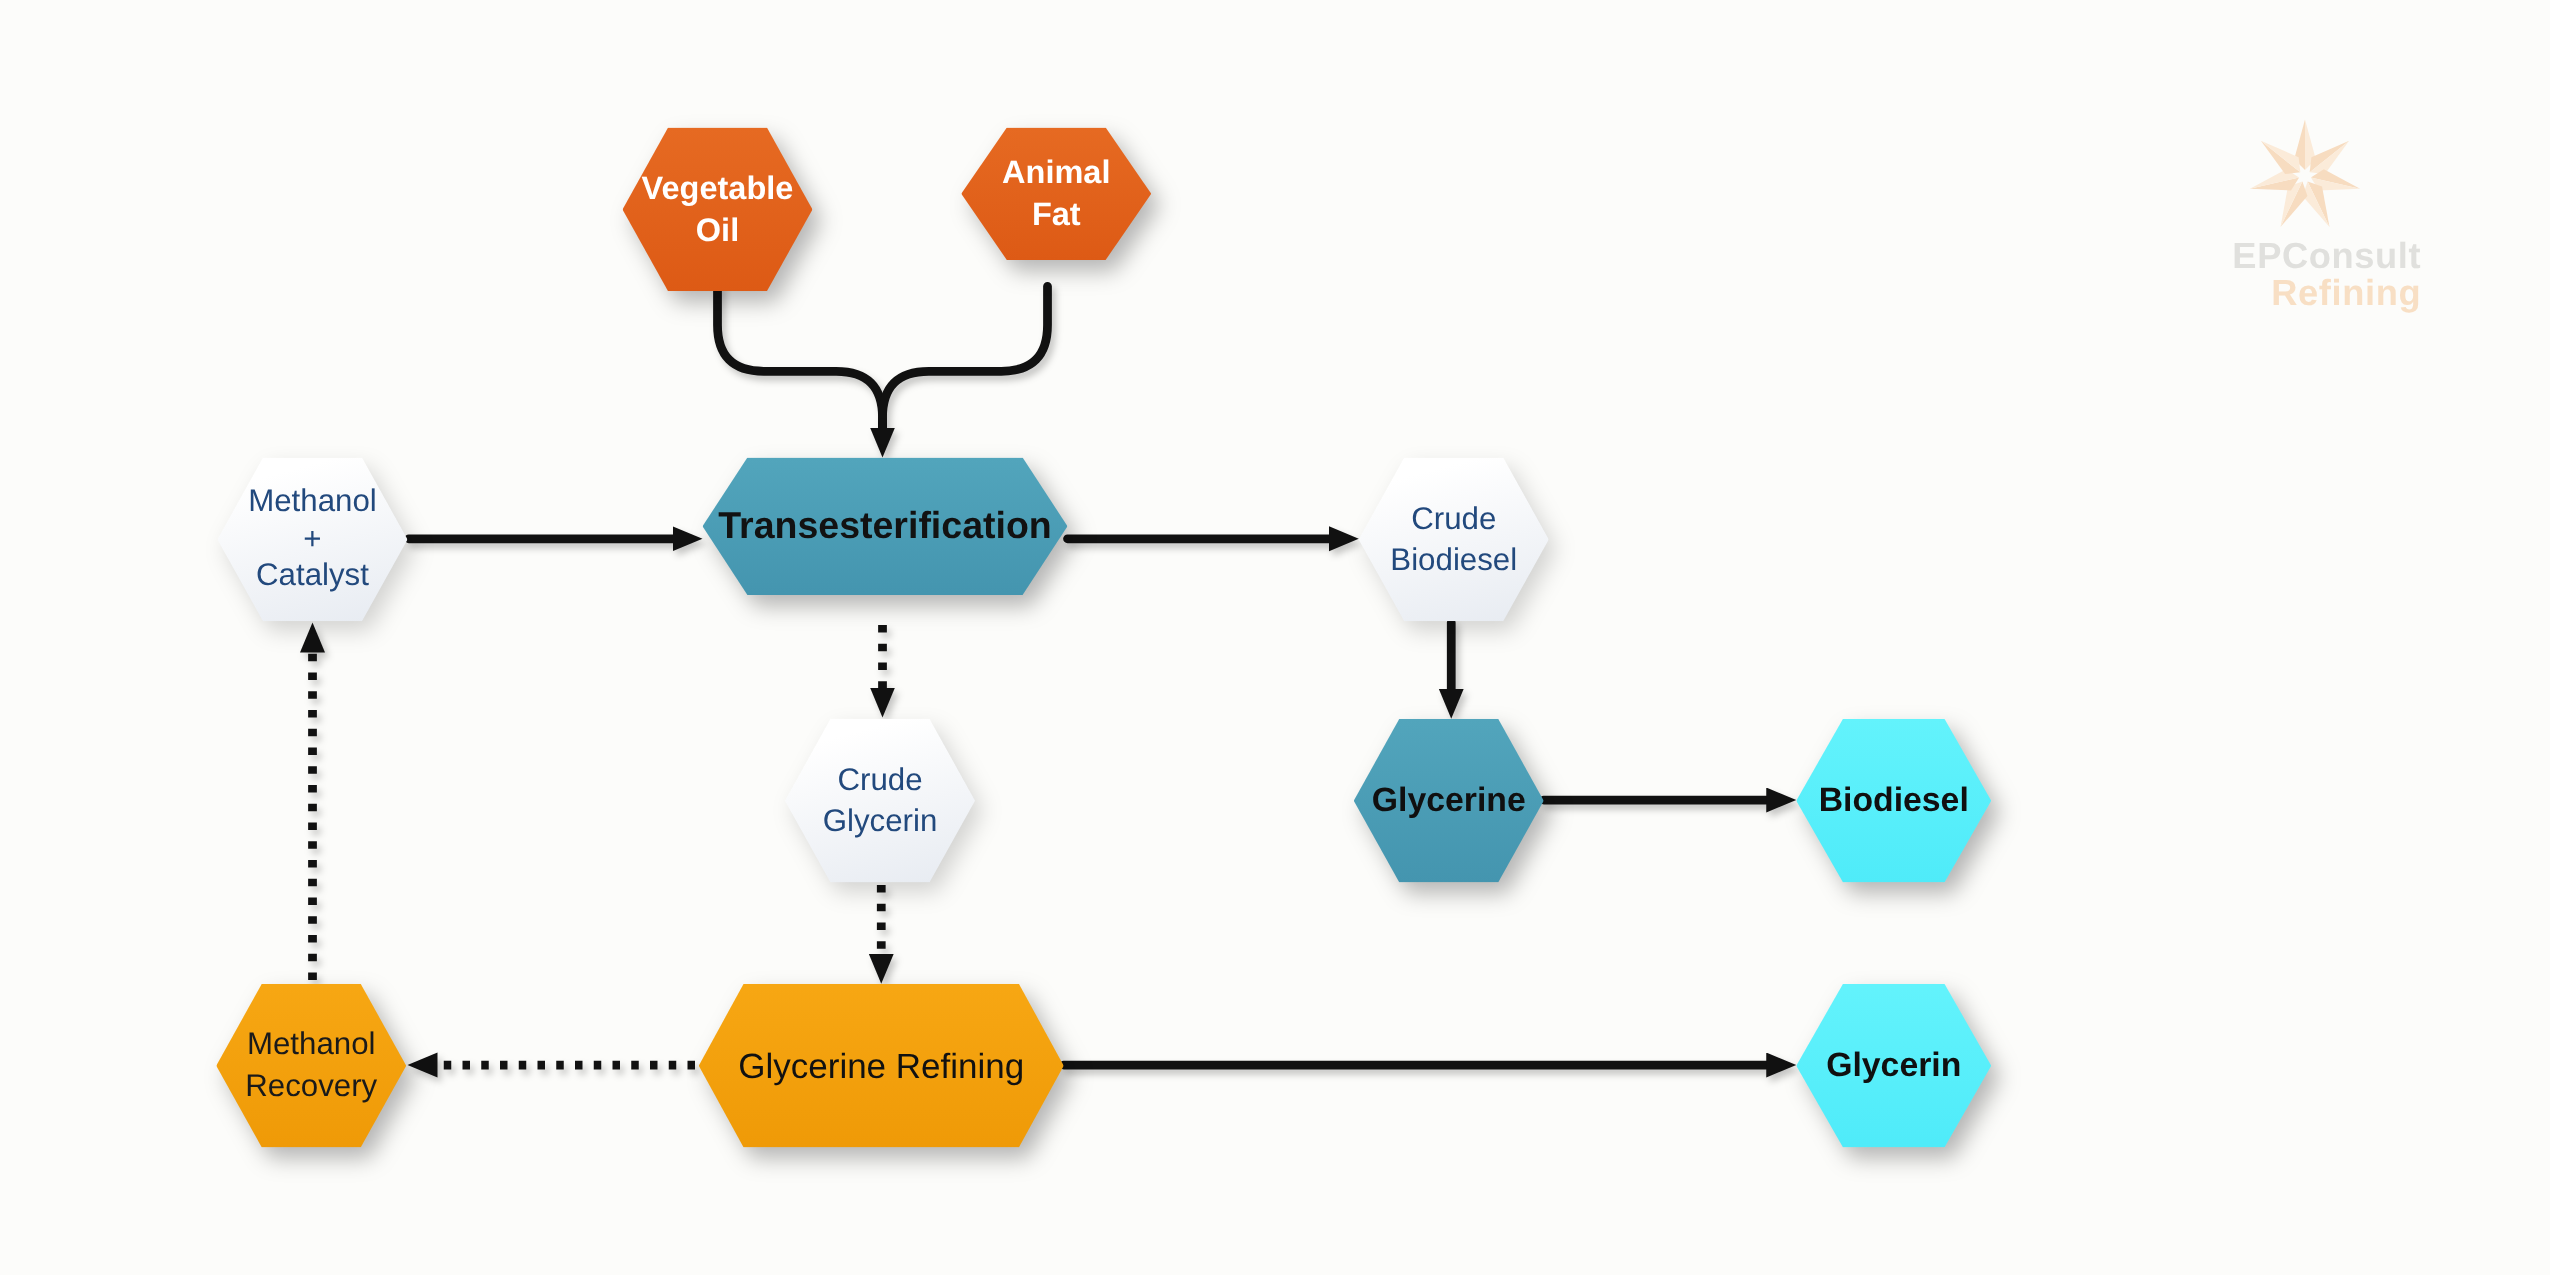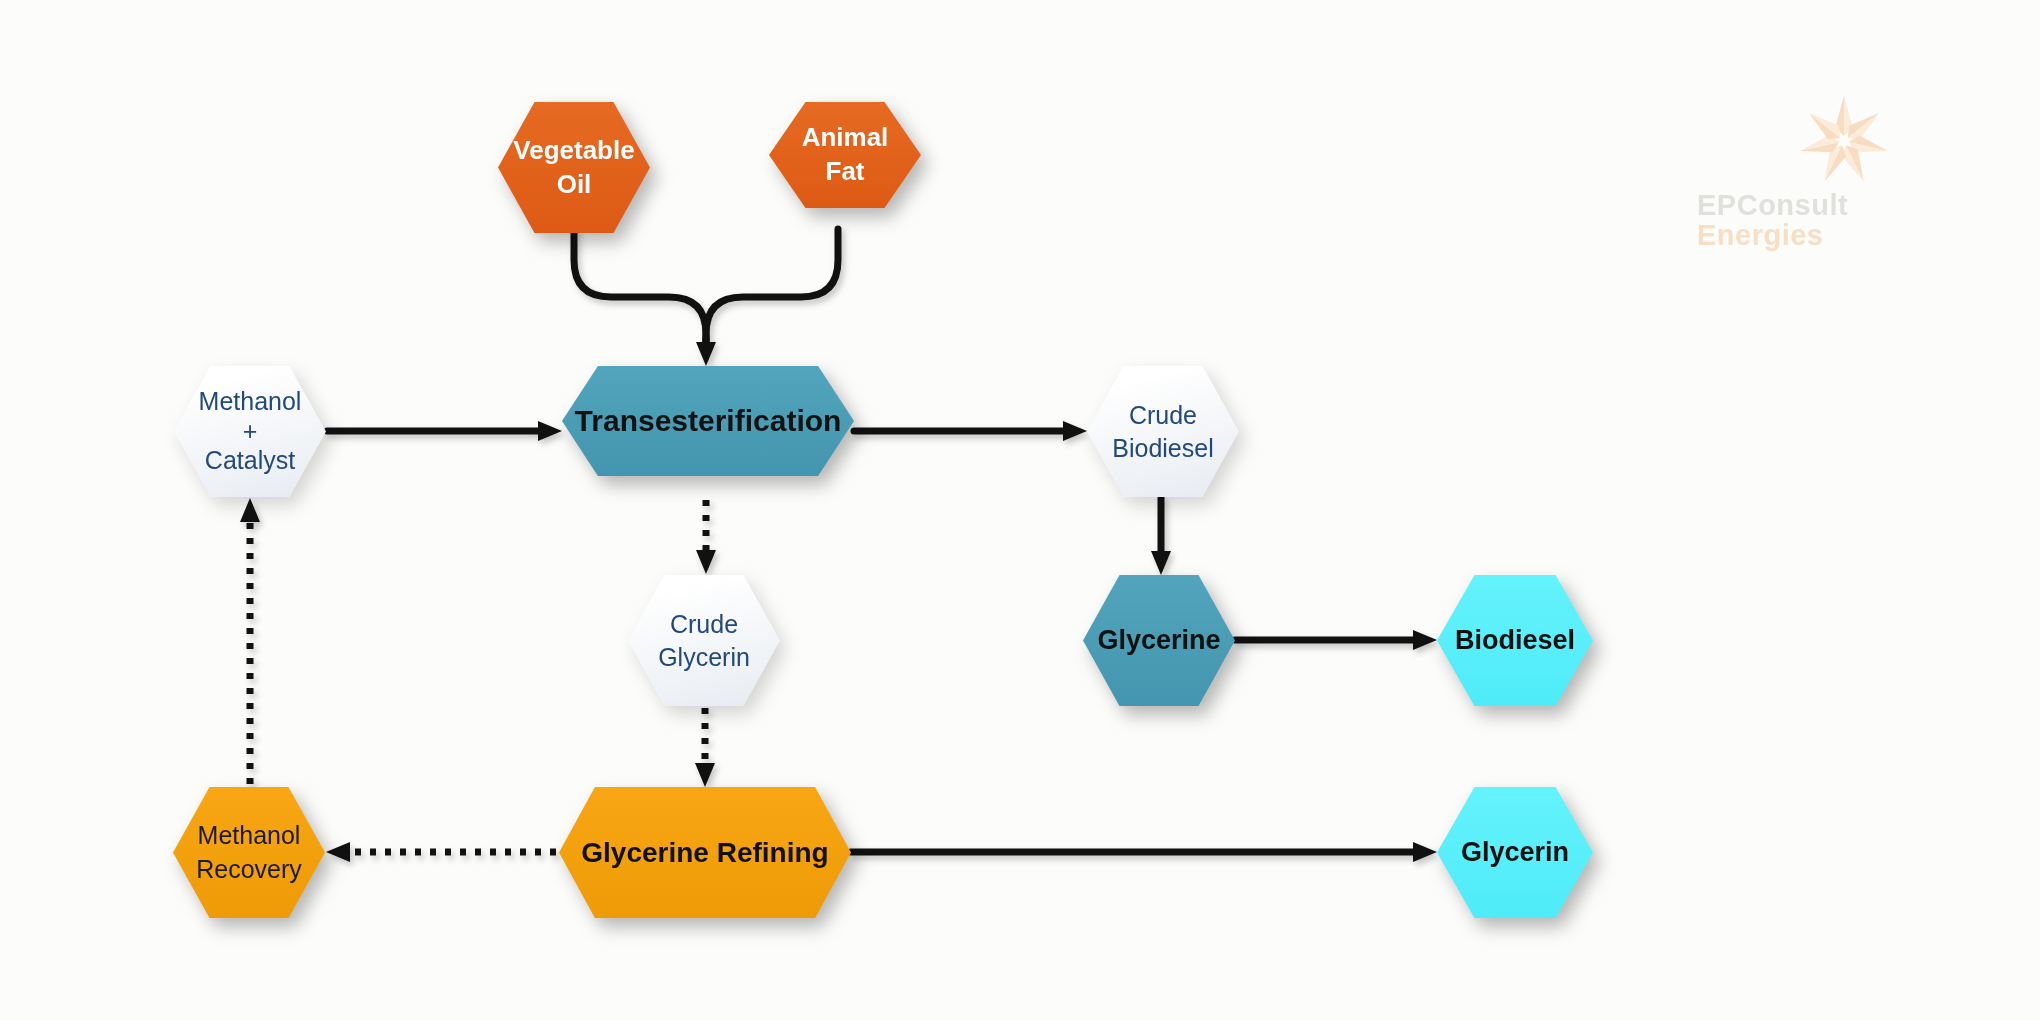--- a/index.html
+++ b/index.html
@@ -22,24 +22,24 @@
   .hex.feed{background:linear-gradient(180deg,#e66a22,#dd5a15);justify-content:center;}
   .hex.teal{background:linear-gradient(180deg,#52a5bc,#4495af);}
   .hex.amber{background:linear-gradient(180deg,#f7a713,#ef9a07);}
   .hex.cyan{background:linear-gradient(180deg,#63f3fc,#4febf9);}
   .hex.light{background:linear-gradient(165deg,#ffffff 15%,#e8ecf2 95%);}
   .lbl{white-space:pre-line;text-align:center;}
   .lbl.white-b{color:#fff;font-weight:700;font-size:26px;line-height:1.3;}
   .lbl.navy{color:#22497d;font-weight:400;font-size:25px;line-height:1.3;}
   .lbl.black-b-lg{color:#121212;font-weight:700;font-size:30px;}
   .lbl.black-b{color:#101010;font-weight:700;font-size:27px;}
-  .lbl.black-b-md{color:#111;font-weight:700;font-size:28px;}
+  .lbl.black-b-md{color:#111;font-weight:400;font-size:28px;}
   .lbl.black-r{color:#1a1a1a;font-weight:400;font-size:25px;line-height:1.35;}
   
-  .logo{position:absolute;right:103px;top:88px;width:240px;}
+  .logo{position:absolute;right:103px;top:88px;width:240px;text-align:right;}
   .logo-star{display:block;margin:0 auto 2px 95px;}
   .logo-l1{font-size:29px;font-weight:700;color:#e0e0dd;line-height:30px;letter-spacing:.5px;}
   .logo-l2{font-size:29px;font-weight:700;color:#f8dfc4;line-height:30px;letter-spacing:.5px;}
 </style>
 </head>
 <body>
 
 <div class="stage">
 
   <svg class="edges" width="2040" height="1020" viewBox="0 0 2040 1020">
@@ -162,16 +162,16 @@
           <path d="M0,-47 L-9,-14 L0,-5 Z" fill="#f7dcc0"></path>
           <path d="M0,-47 L9,-14 L0,-5 Z" fill="#fbebd9"></path>
         </g>
         <g transform="rotate(308.6)">
           <path d="M0,-47 L-9,-14 L0,-5 Z" fill="#f7dcc0"></path>
           <path d="M0,-47 L9,-14 L0,-5 Z" fill="#fbebd9"></path>
         </g>
       </g>
     </svg>
     <div class="logo-l1">EPConsult</div>
-    <div class="logo-l2">Energies</div>
+    <div class="logo-l2">Refining</div>
   </div>
 
 </div>
 
 </body></html>

